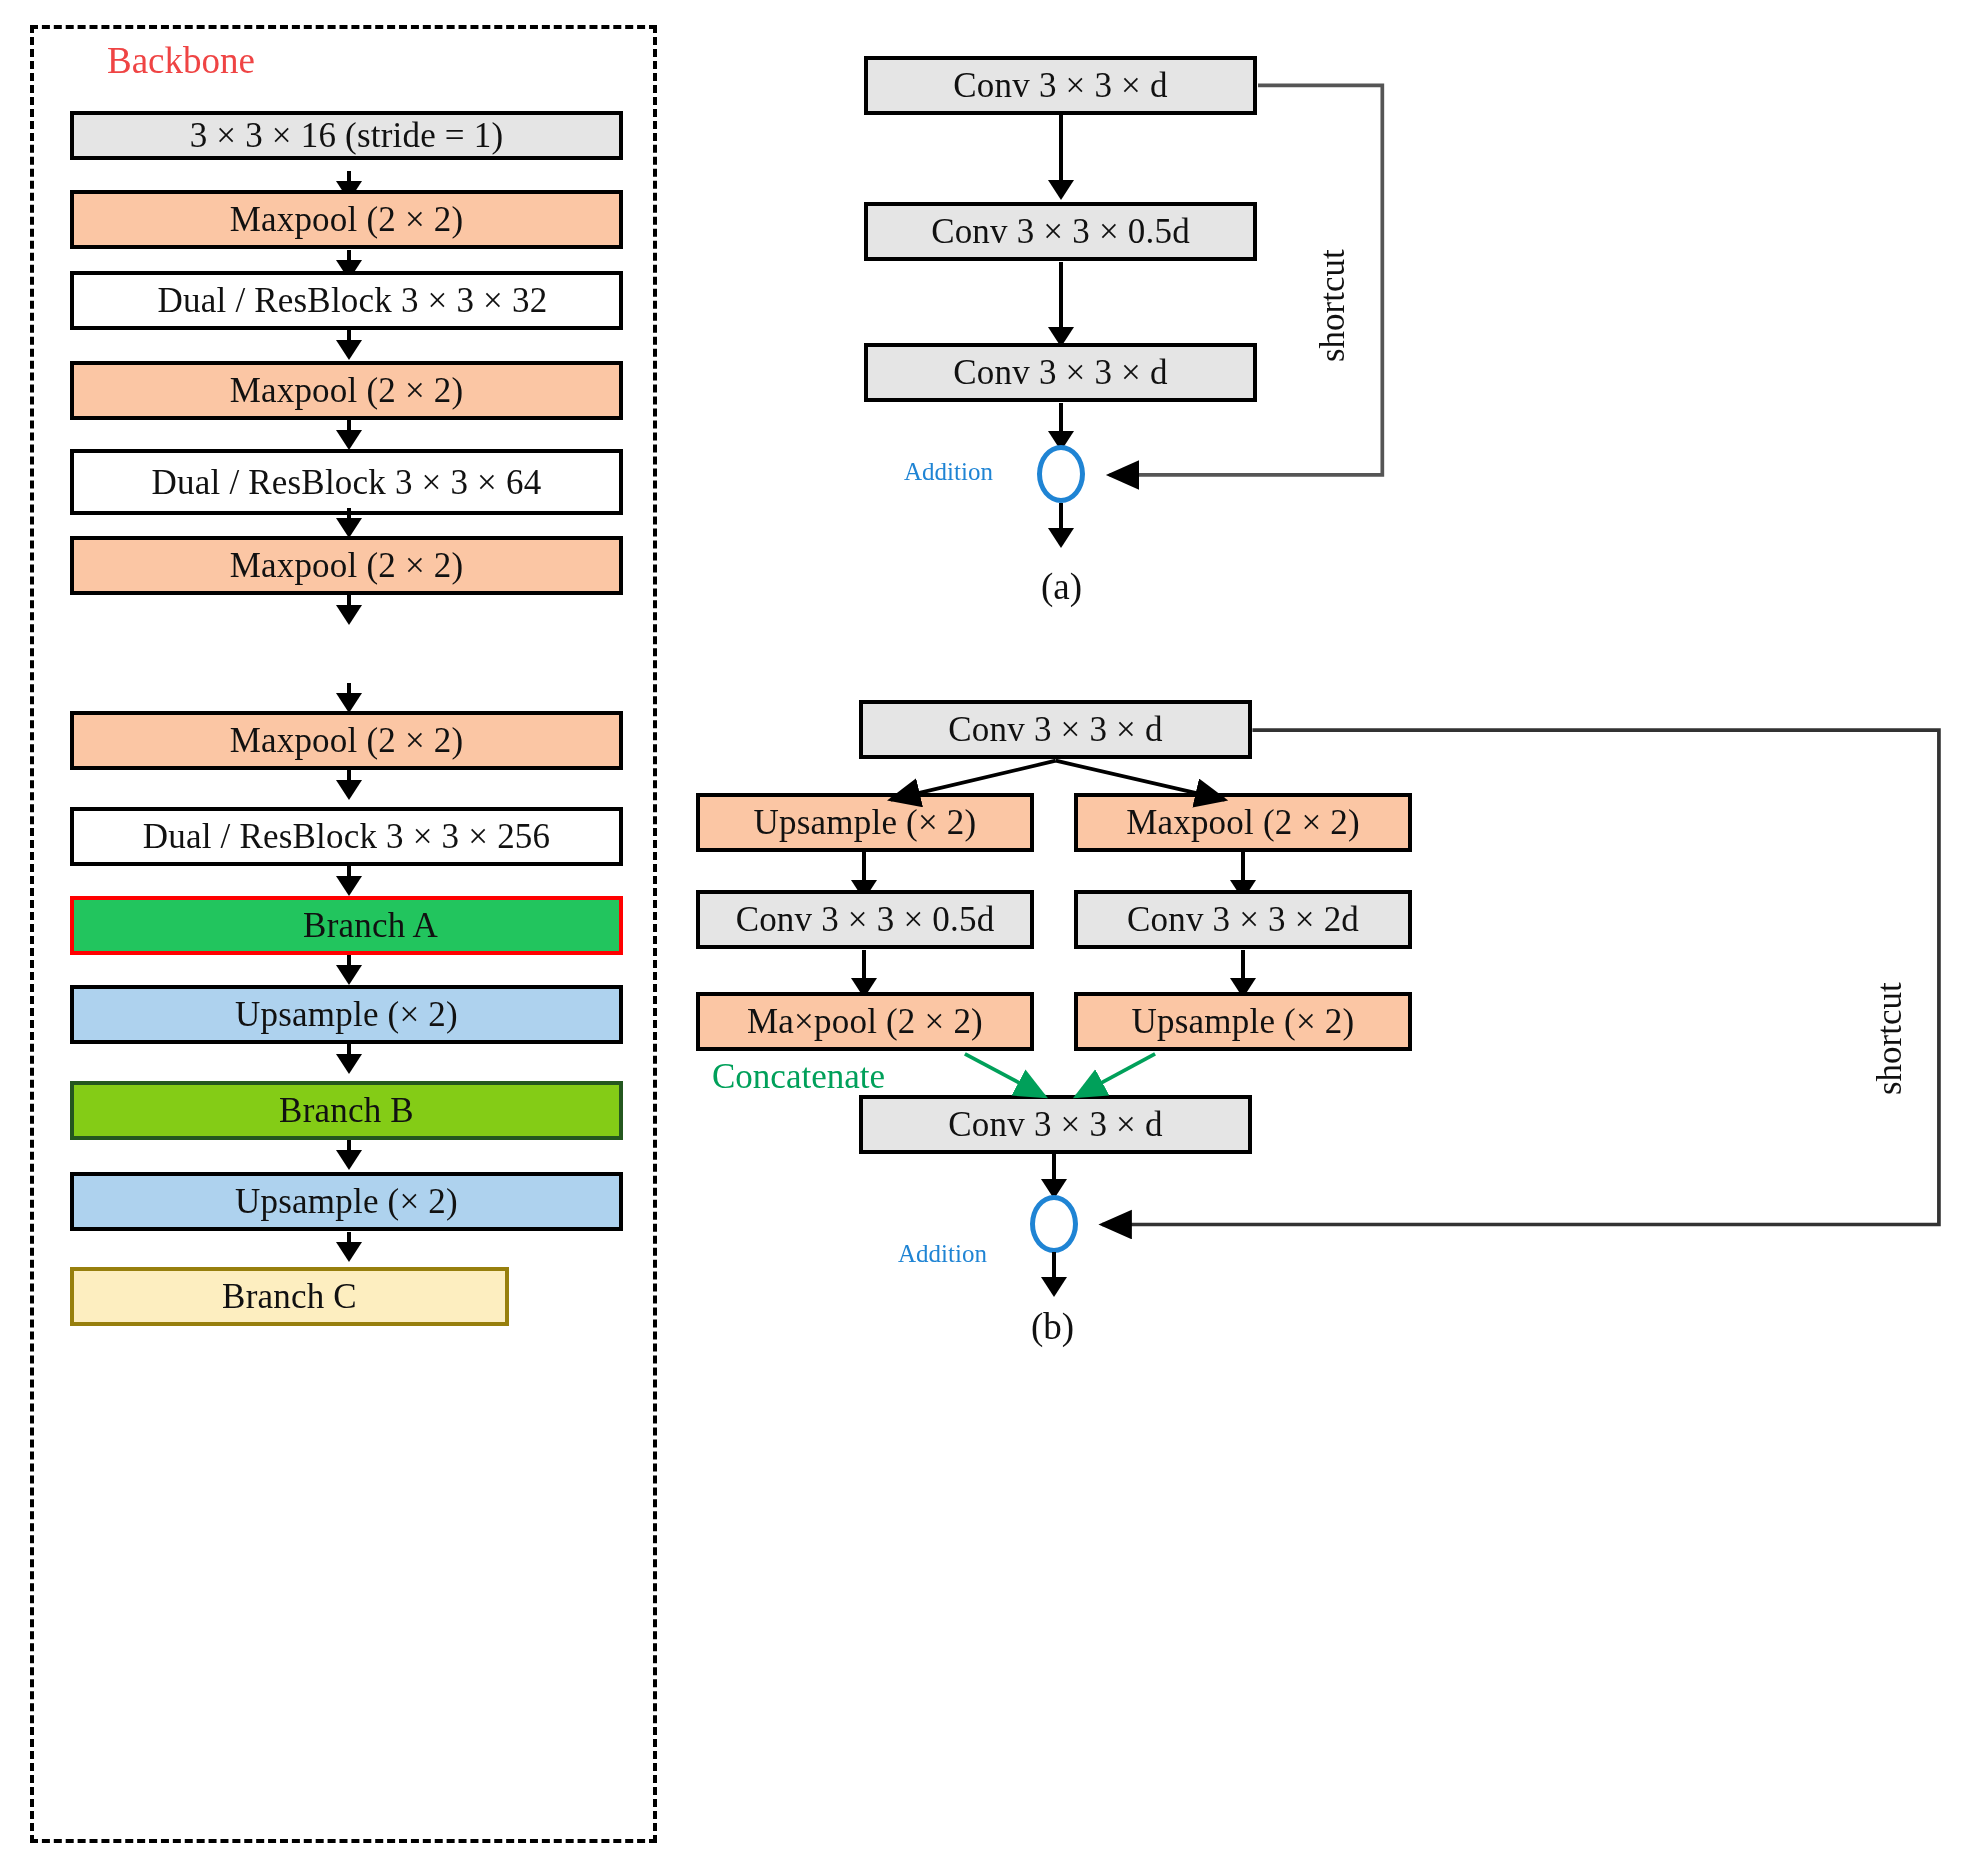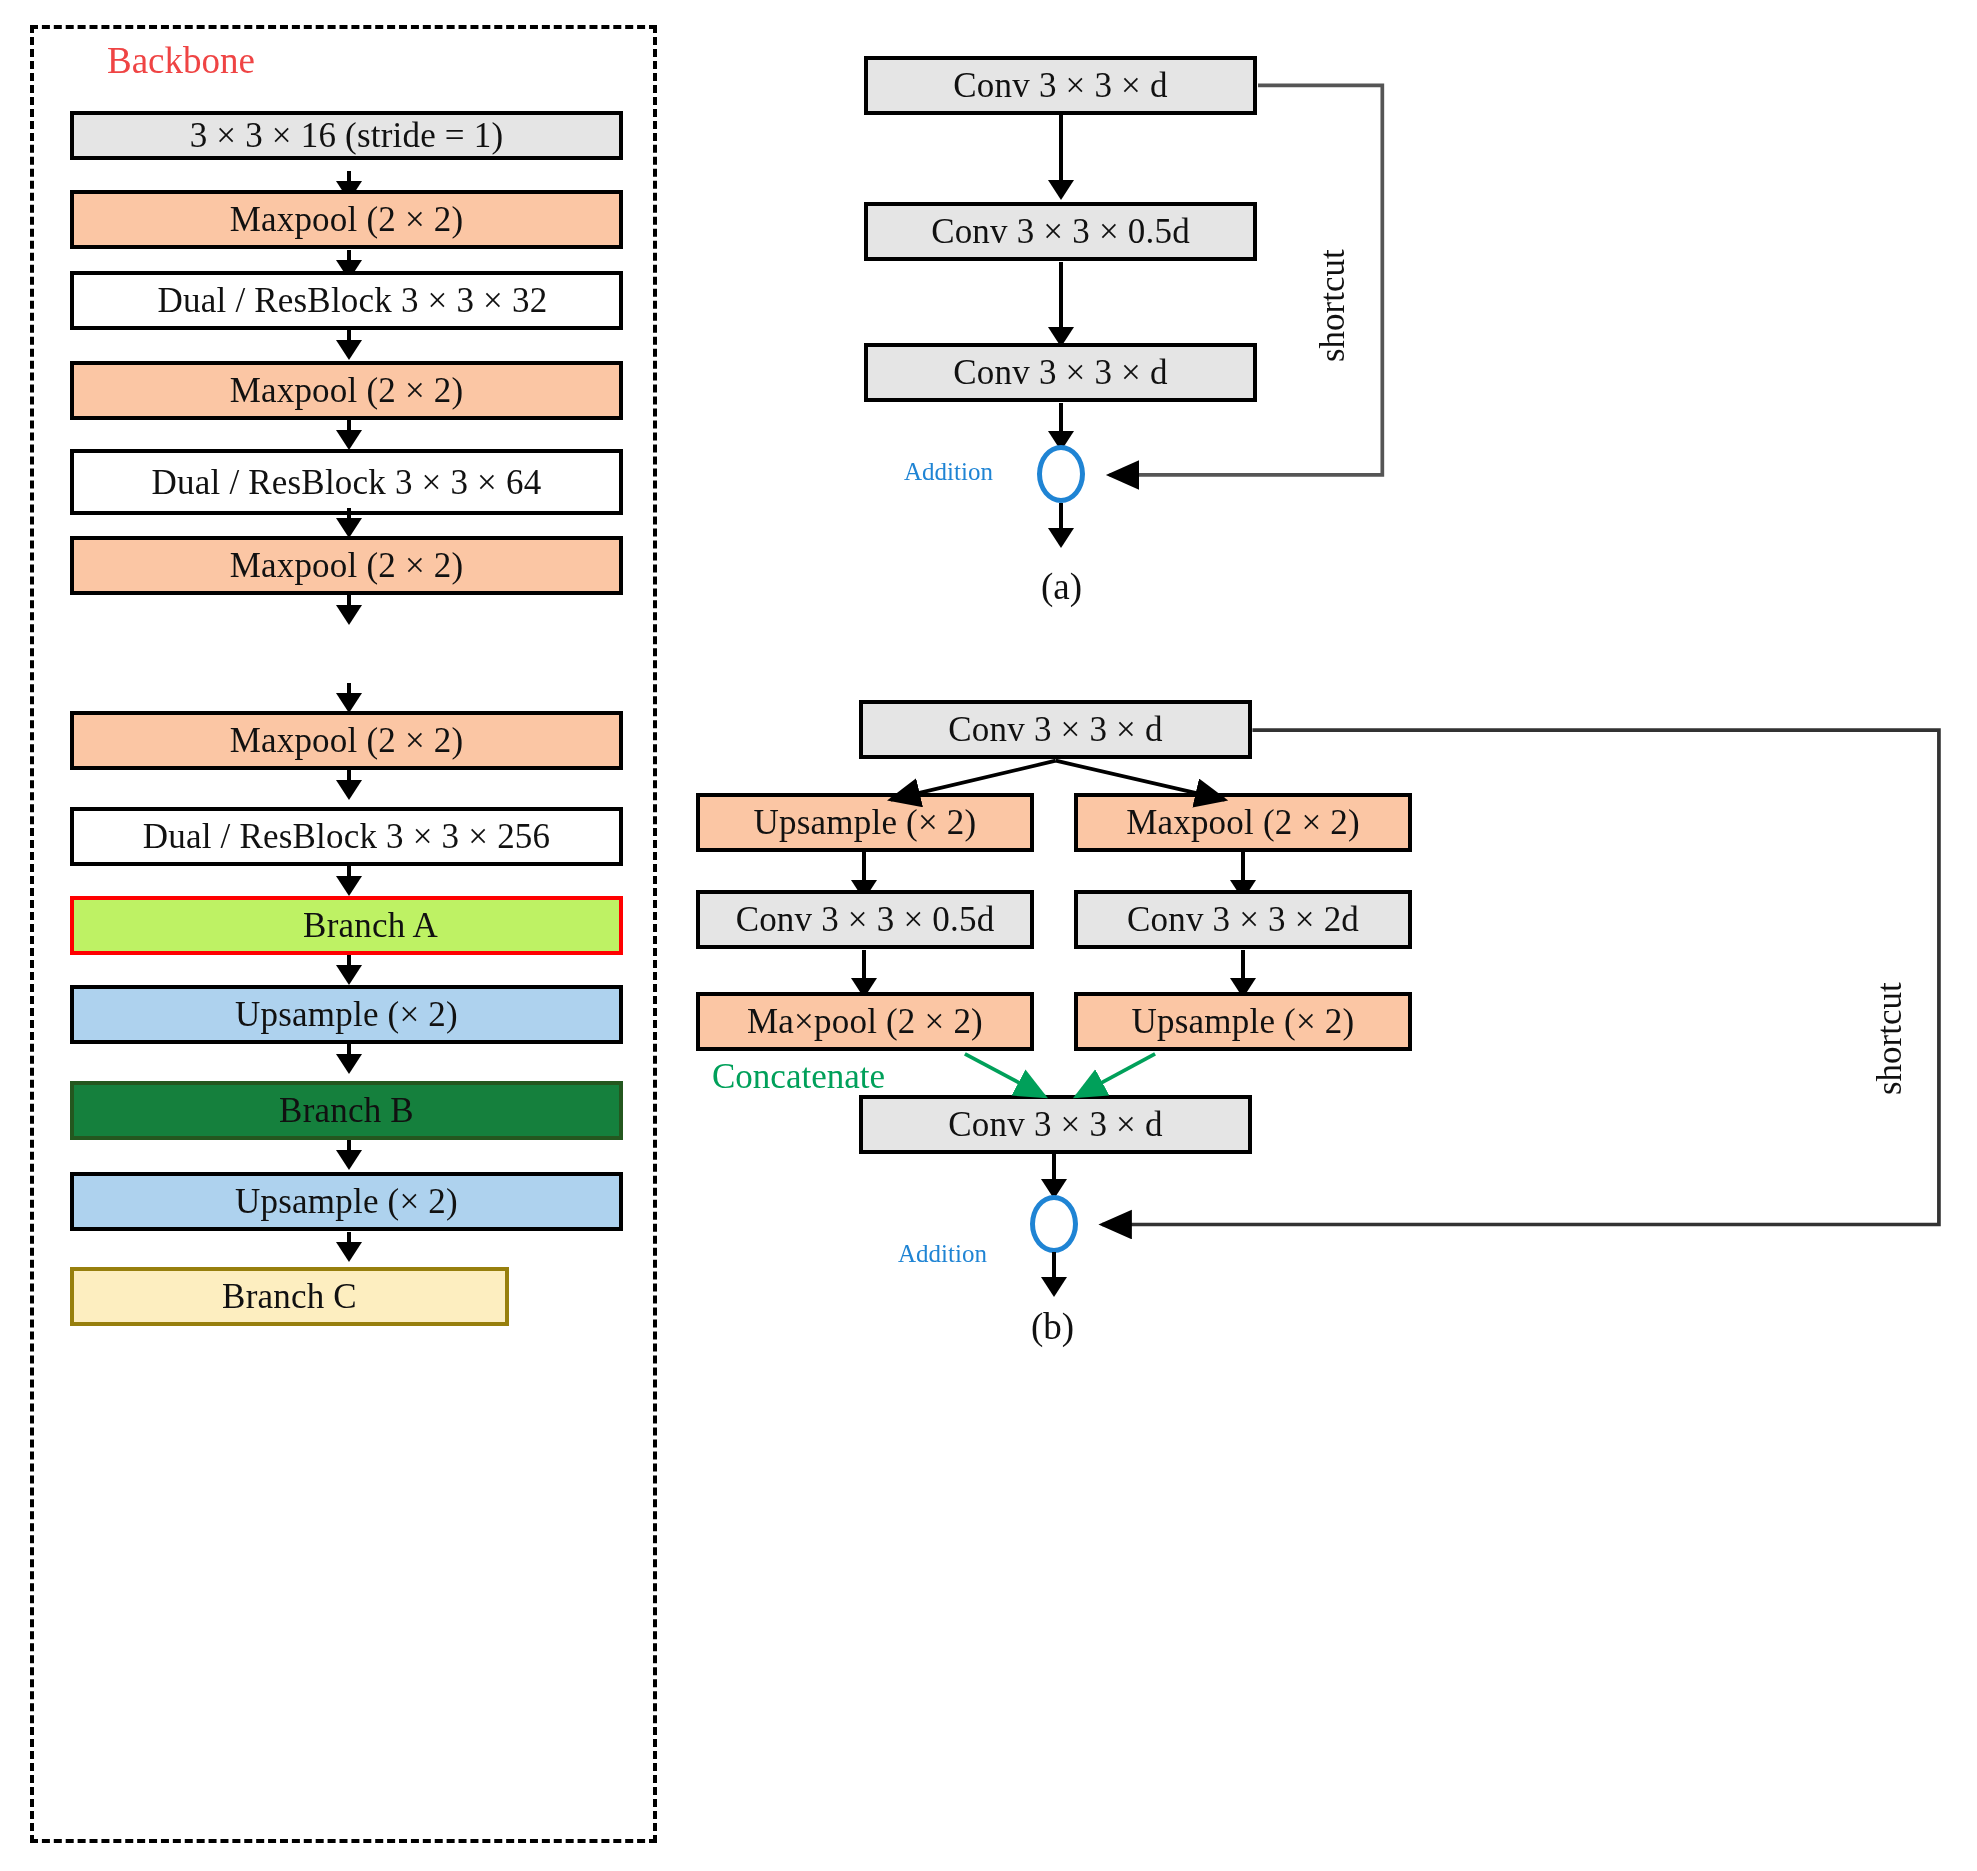--- a/index.html
+++ b/index.html
@@ -48,23 +48,23 @@
     justify-content: center;
     font-size: 35px;
     color: #111111;
     line-height: 1;
     white-space: nowrap;
     letter-spacing: 0.2px;
   }
   .blk.bk-green  { background: #e5e5e5; border: 4.6px solid #000000; }
   .blk.bk-orange { background: #fbc6a4; border: 4.6px solid #000000; }
   .blk.bk-white  { background: #ffffff; border: 4.6px solid #000000; }
-  .blk.bk-pink   { background: #bef264; border: 4.6px solid #ff0000; padding-left: 48px; }
+  .blk.bk-pink   { background: #22c55e; border: 4.6px solid #ff0000; padding-left: 48px; }
   .blk.bk-blue   { background: #aed2ee; border: 4.6px solid #000000; }
-  .blk.bk-ltgreen{ background: #15803d; border: 4.6px solid #24571f; text-align: center; }
+  .blk.bk-ltgreen{ background: #84cc16; border: 4.6px solid #24571f; text-align: center; }
   .blk.bk-yellow { background: #fdeec0; border: 4.6px solid #977f0d; }
 
   
   .varrow {
     position: absolute;
     width: 0;
   }
   .varrow .shaft {
     position: absolute;
     left: 50%;

